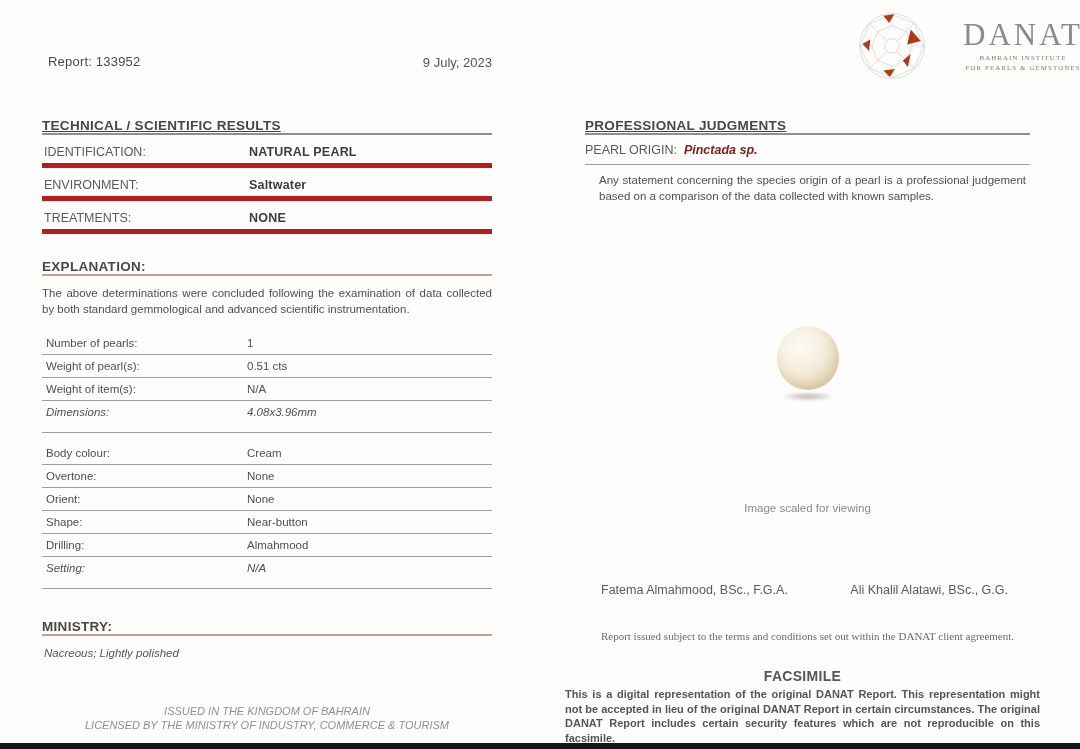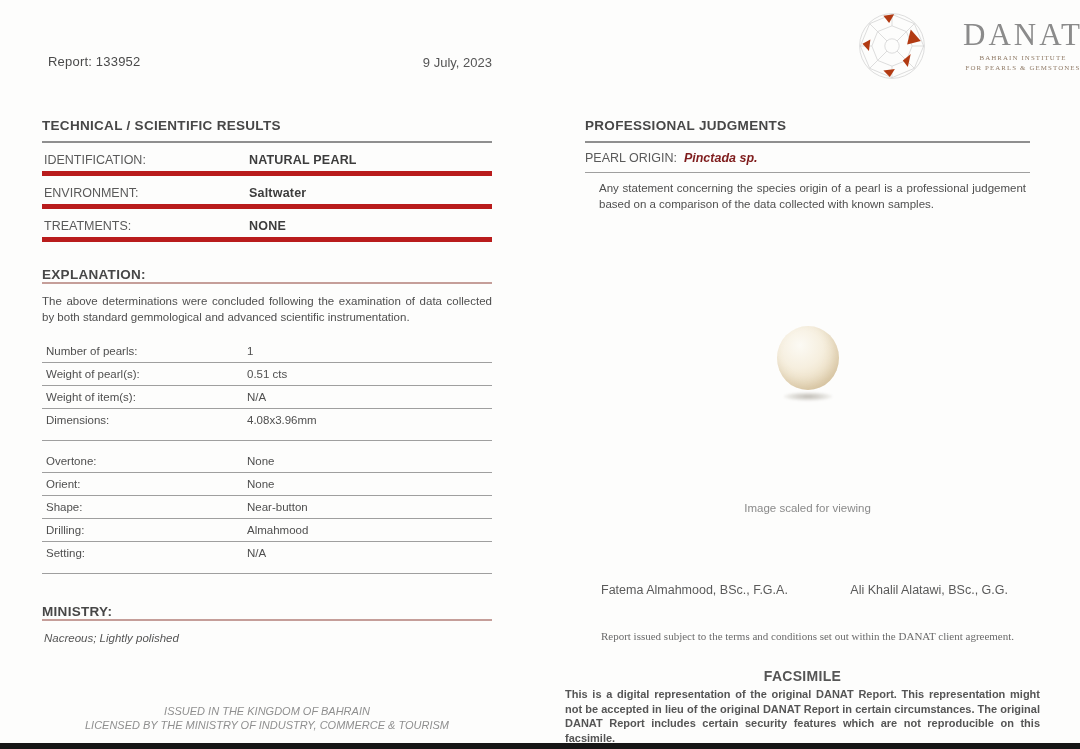--- a/index.html
+++ b/index.html
@@ -19,35 +19,35 @@
   .logo { position:absolute; left:856px; top:10px; display:flex; align-items:center; gap:9px; }
   .logo-sphere { width:72px; height:72px; }
   .logo-textblock { display:flex; flex-direction:column; align-items:center;margin-left:26px; }
   .logo-brand { font-family:"Liberation Serif", serif; font-size:31px; color:#8b8b8b; letter-spacing:3px; line-height:1; }
   .logo-sub { font-family:"Liberation Serif", serif; font-size:6.9px; letter-spacing:1.1px; color:#8f7a66; margin-top:3px; line-height:1.45; text-align:center; }
 
   
   .col-left  { position:absolute; left:42px;  top:118px; width:450px; }
   .col-right { position:absolute; left:585px; top:118px; width:445px; height:545px; }
 
-  .section-title { font-size:13.5px; font-weight:700; color:#474747; letter-spacing:.3px; padding-bottom:8px; border-bottom:2px solid #8f8f8f; }
+  .section-title { font-size:13.5px; font-weight:700; color:#474747; letter-spacing:.3px; padding-bottom:0; border-bottom:2px solid #8f8f8f;text-decoration:underline; }
   .sub-title     { font-size:13.5px; font-weight:700; color:#474747; letter-spacing:.3px; border-bottom:2px solid #c59e99; }
 
   .tech-row { display:flex; padding:10px 0 4px 2px; border-bottom:5px solid #b91c1c; font-size:12.5px; }
   .tech-row .lbl { width:205px; color:#5a5a5a; }
   .tech-row .val { font-weight:700; color:#3d3d3d; letter-spacing:.2px; }
 
   .explanation-title { margin-top:25px; }
   .explanation-body { margin-top:9px; font-size:11.5px; line-height:1.4; text-align:justify; color:#4f4f4f; }
 
   .specs { margin-top:15px; }
   .specs-gap { margin-top:9px; }
   .spec-row { display:flex; padding:5px 0 5px 4px; border-bottom:1px solid #9f9f9f; font-size:11.5px; color:#4f4f4f; }
   .spec-row .lbl { width:201px; }
-  .spec-row.tall { padding-bottom:14px; }
+  .spec-row.tall { padding-bottom:14px;font-style:italic; }
 
   .comments-title { margin-top:30px; }
   .comments-body { margin-top:11px; font-style:italic; font-size:11.5px; color:#555; padding-left:2px; }
 
   
   .origin-row { display:flex; align-items:baseline; gap:7px; padding:8px 0 7px 0; border-bottom:1px solid #9f9f9f; font-size:12.5px; color:#5a5a5a;text-align:center; }
   .origin-val { font-weight:700; font-style:italic; color:#7f1d1d; }
   .origin-note { margin:8px 0 0 14px; font-size:11.5px; line-height:1.35; text-align:justify; color:#4f4f4f; padding-right:4px; }
 
   .pearl-wrap { position:absolute; top:208px; left:50%; transform:translateX(-50%); width:70px; }
@@ -161,20 +161,24 @@
       </div>
 
       <div class="spec-row tall">
         <span class="lbl">Dimensions:</span>
         <span class="val">4.08x3.96mm</span>
       </div>
     </div>
 
   <div class="specs-gap">
 
+      <div class="spec-row">
+        <span class="lbl">Body colour:</span>
+        <span class="val">Cream</span>
+      </div>
 
       <div class="spec-row">
         <span class="lbl">Overtone:</span>
         <span class="val">None</span>
       </div>
 
       <div class="spec-row">
         <span class="lbl">Orient:</span>
         <span class="val">None</span>
       </div>

